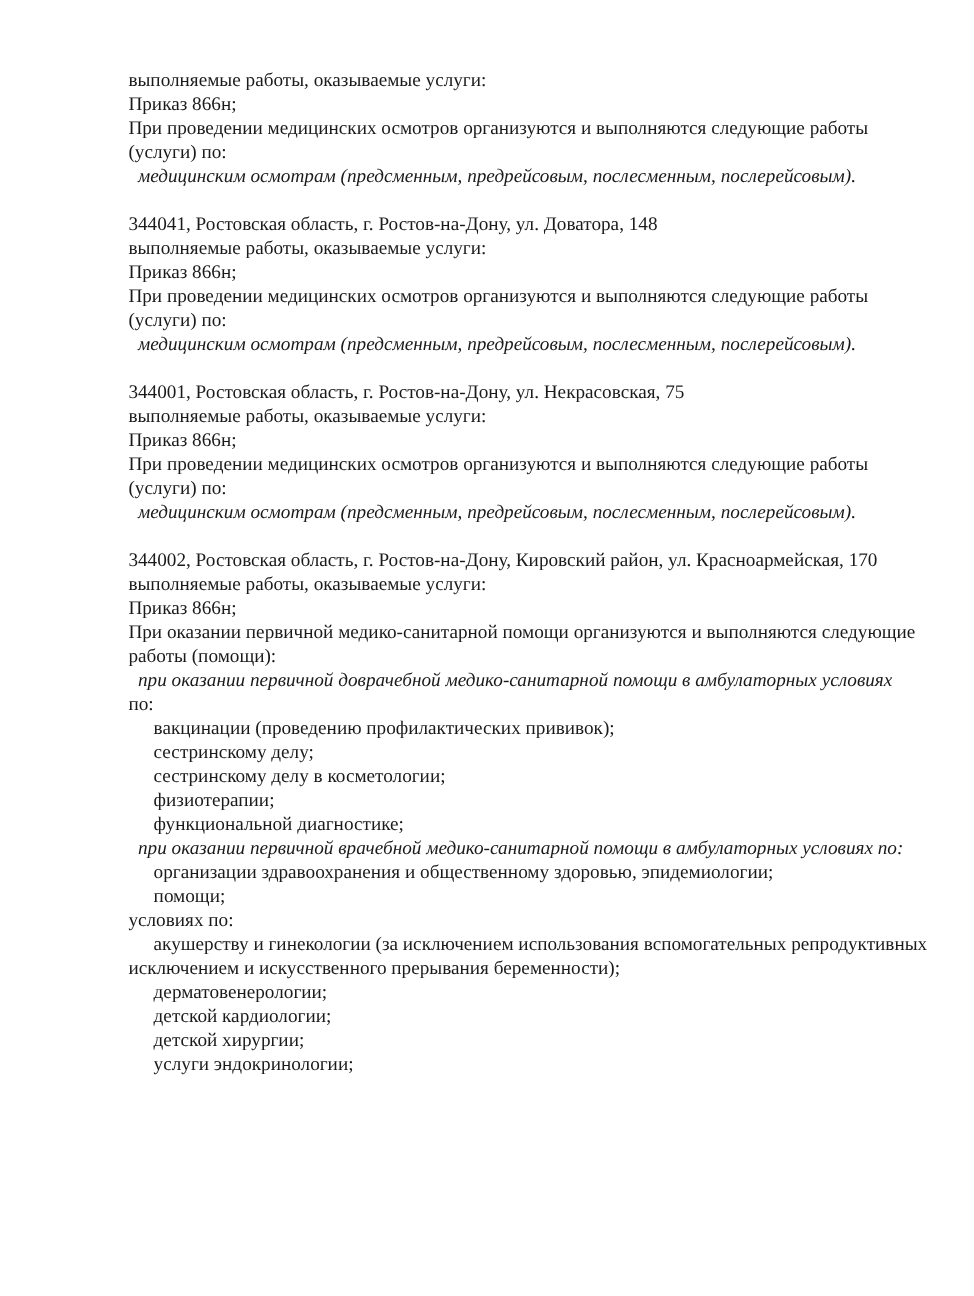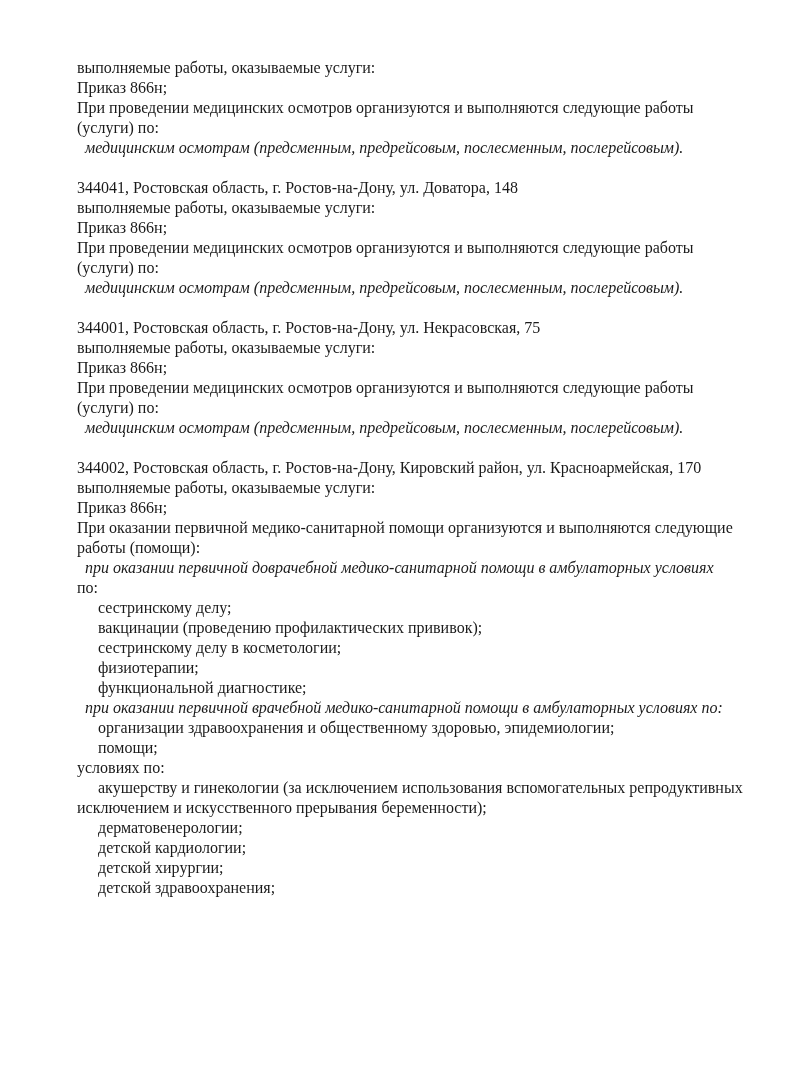--- a/index.html
+++ b/index.html
@@ -9,21 +9,21 @@
   }
   .page {
     position: relative;
     width: 812px;
     height: 1080px;
     background: #ffffff;
     overflow: hidden;
   }
   .doc {
     position: absolute;
-    left: 77px;
+    left: 107px;
     top: 58px;
     width: 672px;
     font-family: "Liberation Serif", "DejaVu Serif", serif;
     font-size: 16px;
     line-height: 20px;
     color: #1a1a1a;
   }
   .block {
     margin: 0 0 20px 0; 
   }
@@ -63,30 +63,30 @@
         <div class="line ind-1">медицинским осмотрам (предсменным, предрейсовым, послесменным, послерейсовым).</div>
       </div>
       <div class="block">
         <div class="line">344002, Ростовская область, г. Ростов-на-Дону, Кировский район, ул. Красноармейская, 170</div>
         <div class="line">выполняемые работы, оказываемые услуги:</div>
         <div class="line">Приказ 866н;</div>
         <div class="line">При оказании первичной медико-санитарной помощи организуются и выполняются следующие</div>
         <div class="line">работы (помощи):</div>
         <div class="line ind-1">при оказании первичной доврачебной медико-санитарной помощи в амбулаторных условиях</div>
         <div class="line">по:</div>
+        <div class="line ind-2">вакцинации (проведению профилактических прививок);</div>
         <div class="line ind-2">сестринскому делу;</div>
-        <div class="line ind-2">вакцинации (проведению профилактических прививок);</div>
         <div class="line ind-2">сестринскому делу в косметологии;</div>
         <div class="line ind-2">физиотерапии;</div>
         <div class="line ind-2">функциональной диагностике;</div>
         <div class="line ind-1">при оказании первичной врачебной медико-санитарной помощи в амбулаторных условиях по:</div>
         <div class="line ind-2">организации здравоохранения и общественному здоровью, эпидемиологии;</div>
         <div class="line ind-2">помощи;</div>
         <div class="line">условиях по:</div>
         <div class="line ind-2">акушерству и гинекологии (за исключением использования вспомогательных репродуктивных</div>
         <div class="line">исключением и искусственного прерывания беременности);</div>
         <div class="line ind-2">дерматовенерологии;</div>
         <div class="line ind-2">детской кардиологии;</div>
         <div class="line ind-2">детской хирургии;</div>
-        <div class="line ind-2">детской здравоохранения;</div>
+        <div class="line ind-2">услуги эндокринологии;</div>
       </div>
     </div>
 </div>
 
 </body></html>

